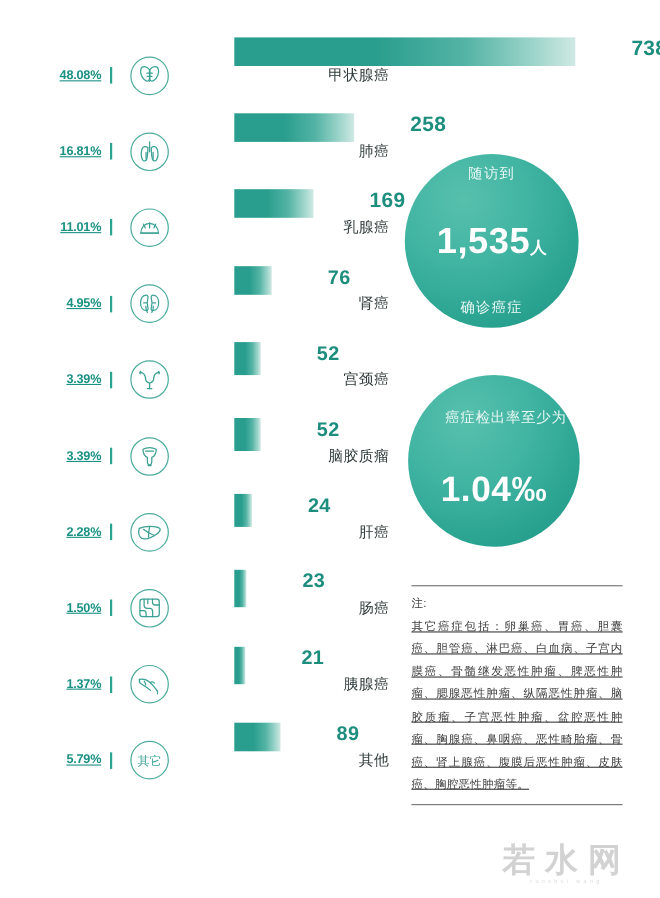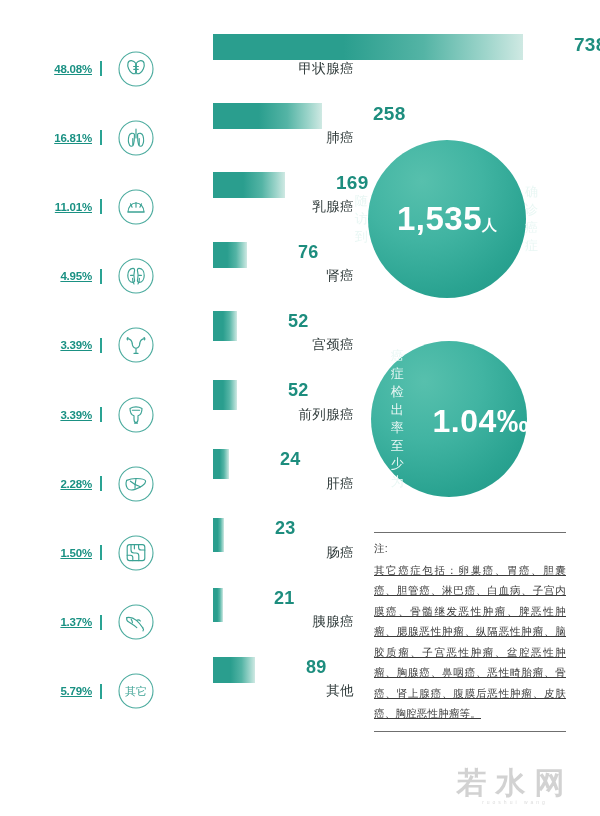--- a/index.html
+++ b/index.html
@@ -114,21 +114,21 @@
   .val.big { font-size: 19px; }
 
   
   .circle {
     position: absolute;
     border-radius: 50%;
     background:
       radial-gradient(circle at 34% 26%, #57c0ad 0%, #41b4a2 38%, #2aa391 72%, #1f9585 100%);
     color: #ffffff;
     display: flex;
-    flex-direction: row;
+    flex-direction: column;
     align-items: center;
     justify-content: center;
     text-align: center;
     gap: 28px;
   }
   #circle-followup {
     left: 368px;
     top: 140px;
     width: 158px;
     height: 158px;
@@ -309,21 +309,21 @@
         <div class="pct">3.39%</div>
         <div class="tick"></div>
         <div class="iconwrap">
           <svg viewBox="0 0 44 44">
             <circle class="icon-ring" cx="22" cy="22" r="17"></circle>
             <path class="icon-art" d="M16 15.4c1.8-1 4-1.5 6-1.5s4.2 0.5 6 1.5c0 4-2 6.6-4 7.4v3.2c0 2-0.9 3.6-2 3.6s-2-1.6-2-3.6v-3.2c-2-0.8-4-3.4-4-7.4z"></path>
             <path class="icon-art" d="M18.4 17.2h7.2"></path>
             <path class="icon-art" d="M20.6 30.2h2.8"></path>
           </svg>
         </div>
-        <div class="cname">前列腺癌</div>
+        <div class="cname">脑胶质瘤</div>
         <div class="barzone">
           <div class="bar tall" style="width:24px"></div>
           <div class="val">52</div>
         </div>
       </div>
       <div class="row">
         <div class="pct">2.28%</div>
         <div class="tick"></div>
         <div class="iconwrap">
           <svg viewBox="0 0 44 44">

